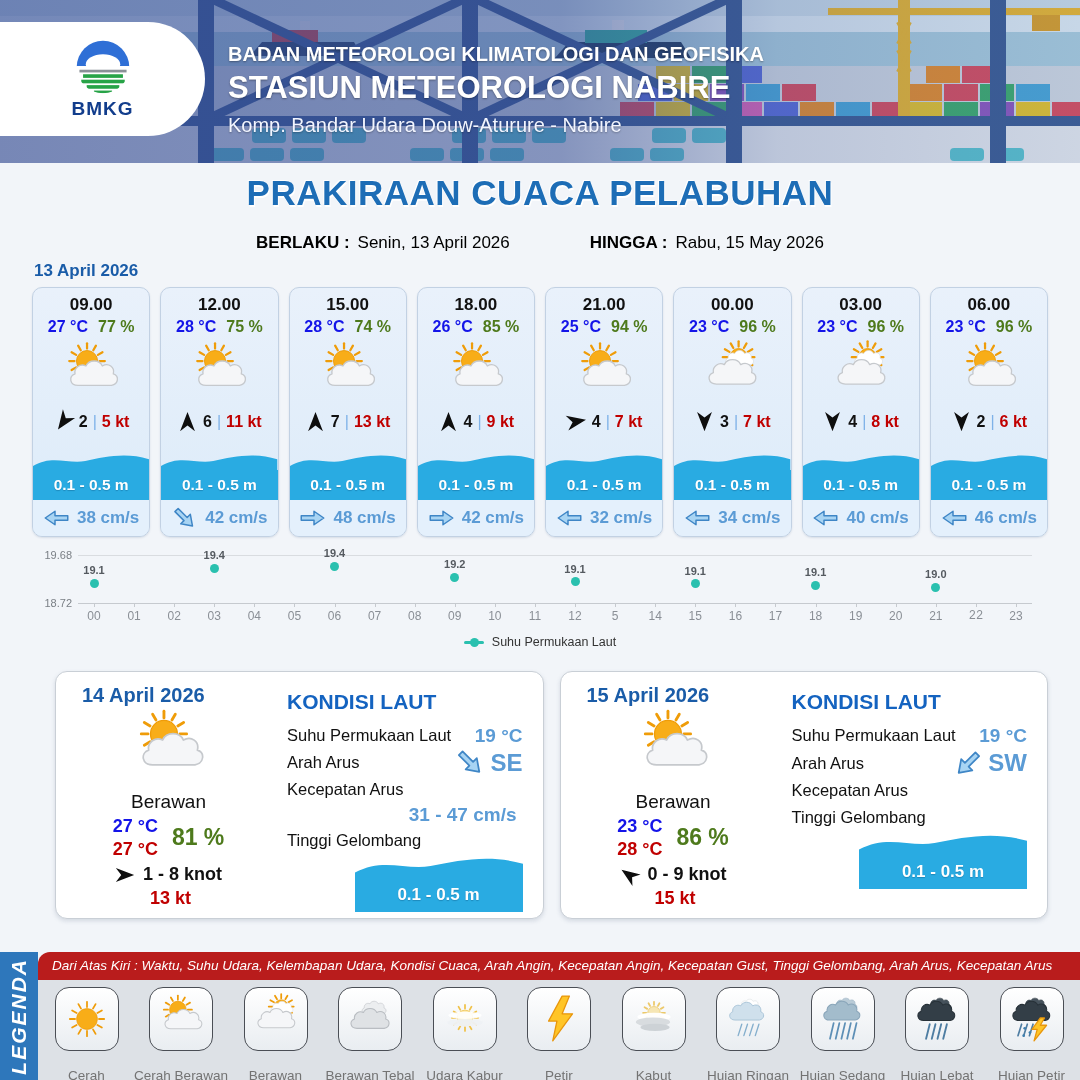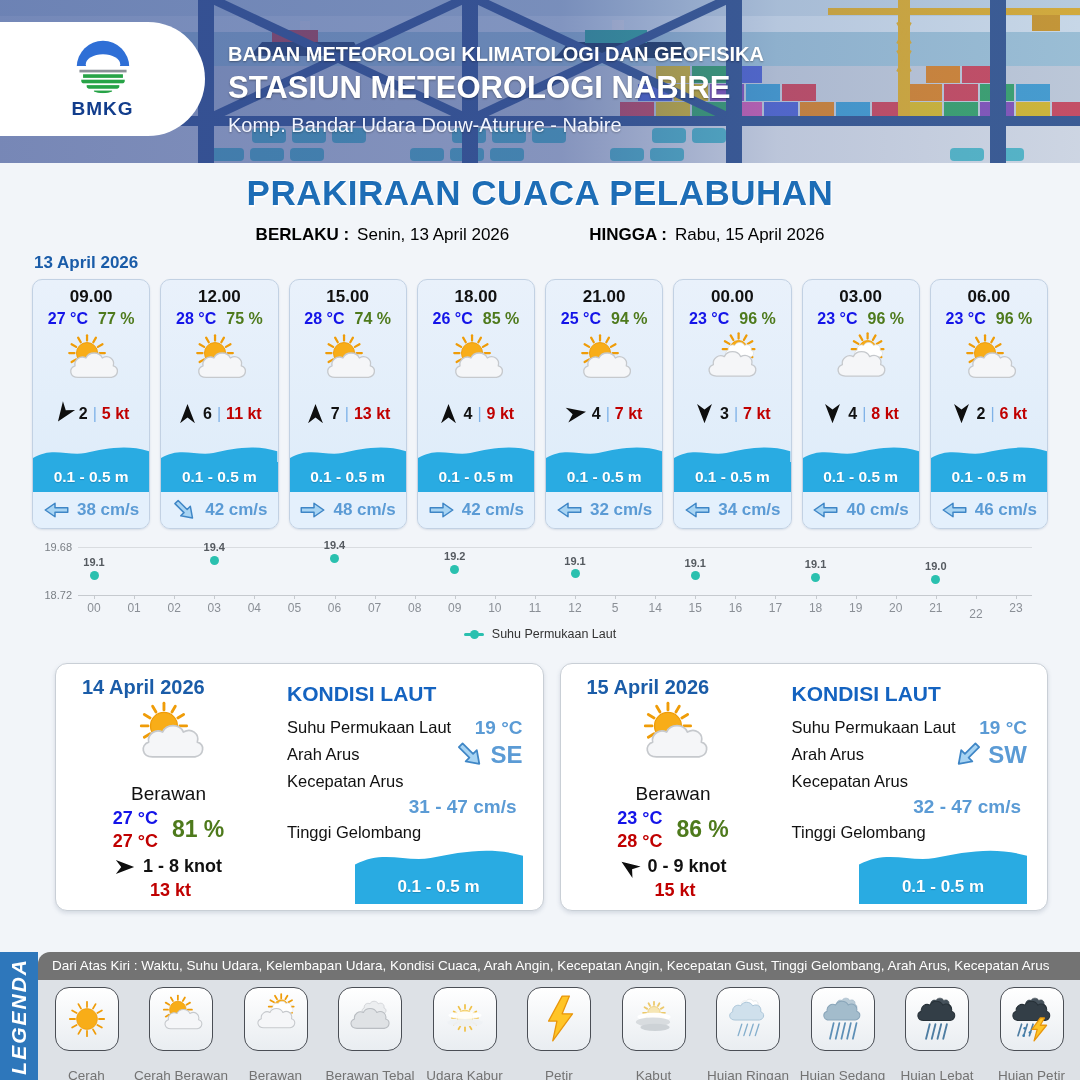--- a/index.html
+++ b/index.html
@@ -15,21 +15,21 @@
   .logo-text{font-weight:800;font-size:19px;color:#123d8c;letter-spacing:1px;margin-top:2px;}
   .hdr-text{position:absolute;left:228px;top:22px;z-index:3;color:#fff;}
   .hdr-agency{font-weight:800;font-size:20px;text-shadow:0 1px 2px rgba(0,0,0,.35);margin-top:21px;}
   .hdr-station{font-weight:800;font-size:31px;margin-top:4px;text-shadow:0 1px 2px rgba(0,0,0,.35);}
   .hdr-addr{font-size:20px;margin-top:8px;color:#f2f5ff;text-shadow:0 1px 2px rgba(0,0,0,.3);}
   
   .titleblock{text-align:center;padding-top:10px;}
   .t-main{margin:0;font-size:35px;font-weight:800;color:#1d6db6;letter-spacing:.5px;
      text-shadow:1px 2px 0 #fff,-1px -1px 0 #fff;}
   .t-sub{margin:2px 0 0;font-size:27px;font-weight:800;color:#4b9fe0;text-shadow:1px 1px 0 #fff;}
-  .validity{display:flex;justify-content:center;gap:80px;margin-top:12px;font-size:17px;}
+  .validity{display:flex;justify-content:center;gap:80px;margin-top:20px;font-size:17px;}
   .vgroup{display:flex;align-items:baseline;gap:8px;}
   .vlabel{font-weight:800;color:#000;}
   .vval{color:#000;}
   
   .hourly{margin:8px 32px 0;}
   .date-label{font-weight:800;font-size:17px;color:#1a5ca8;margin:0 0 6px 2px;}
   .cards-row{display:grid;grid-template-columns:repeat(8,1fr);gap:10px;}
   .hcard{background:linear-gradient(#e9f1fb,#dcebf9);border:1px solid #c2d1e3;border-radius:10px;
      height:248px;display:flex;flex-direction:column;overflow:hidden;box-shadow:0 1px 2px rgba(60,90,130,.15);}
   .h-time{text-align:center;font-weight:800;font-size:17px;margin-top:7px;}
@@ -81,22 +81,22 @@
   .sea-speed{text-align:right;color:#5b9bd5;font-weight:800;font-size:19px;margin:1px 6px 1px 0;}
   .d-wave{align-self:flex-end;width:168px;margin-top:0px;line-height:0;}
   .d-waveband{background:#29abe2;color:#fff;font-weight:800;font-size:17px;text-align:center;height:34px;line-height:34px;
      text-shadow:0 1px 1px rgba(0,60,100,.3);}
   
   .legend{position:absolute;left:0;right:0;bottom:0;height:128px;}
   .legend-strip{position:absolute;left:0;top:0;width:38px;height:128px;background:#2e77bb;
      display:flex;align-items:center;justify-content:center;}
   .legend-strip span{writing-mode:vertical-rl;transform:rotate(180deg);color:#fff;font-weight:800;
      font-style:italic;font-size:21px;letter-spacing:2px;}
-  .legend-caption{position:absolute;left:38px;right:0;top:0;height:28px;background:#737373;border-top-left-radius:12px;
-     color:#fff;font-size:13.5px;line-height:28px;padding-left:14px;white-space:nowrap;overflow:hidden;}
+  .legend-caption{position:absolute;left:38px;right:0;top:0;height:28px;background:#b91c1c;border-top-left-radius:12px;
+     color:#fff;font-style:italic;font-size:13.5px;line-height:28px;padding-left:14px;white-space:nowrap;overflow:hidden;}
   .legend-items{position:absolute;left:38px;right:0;top:28px;bottom:0;background:#dde1e6;
      display:flex;justify-content:space-evenly;align-items:flex-start;padding-top:7px;}
   .legend-item{display:flex;flex-direction:column;align-items:center;width:92px;}
   .legend-box{width:62px;height:62px;border:1.6px solid #4a4e55;border-radius:14px;
      background:linear-gradient(#ffffff,#e9edf1);display:flex;align-items:center;justify-content:center;}
   .legend-label{font-size:13.5px;color:#737373;margin-top:17px;white-space:nowrap;}
 </style>
 </head>
 <body>
 
@@ -222,21 +222,21 @@
 
   <section class="titleblock">
     <h1 class="t-main">PRAKIRAAN CUACA PELABUHAN</h1>
     <div class="validity">
       <span class="vgroup">
         <span class="vlabel">BERLAKU :</span>
         <span class="vval">Senin, 13 April 2026</span>
       </span>
       <span class="vgroup">
         <span class="vlabel">HINGGA :</span>
-        <span class="vval">Rabu, 15 April 2026</span>
+        <span class="vval">Rabu, 15 May 2026</span>
       </span>
     </div>
   </section>
 
   <section class="hourly">
     <div class="date-label">13 April 2026</div>
     <div id="hourly-row" class="cards-row">
         <div class="hcard">
           <div class="h-time">09.00</div>
           <div class="h-th">
@@ -641,21 +641,21 @@
       <div class="xtick-lab" style="left: 730.478px; top: 62px;">17</div>
       <div class="xtick" style="left: 783.565px; top: 56px;"></div>
       <div class="xtick-lab" style="left: 770.565px; top: 62px;">18</div>
       <div class="xtick" style="left: 823.652px; top: 56px;"></div>
       <div class="xtick-lab" style="left: 810.652px; top: 62px;">19</div>
       <div class="xtick" style="left: 863.739px; top: 56px;"></div>
       <div class="xtick-lab" style="left: 850.739px; top: 62px;">20</div>
       <div class="xtick" style="left: 903.826px; top: 56px;"></div>
       <div class="xtick-lab" style="left: 890.826px; top: 62px;">21</div>
       <div class="xtick" style="left: 943.913px; top: 56px;"></div>
-      <div class="xtick-lab" style="left: 930.913px; top: 68px;">22</div>
+      <div class="xtick-lab" style="left: 930.913px; top: 62px; font-family: Liberation Mono, monospace;">22</div>
       <div class="xtick" style="left: 984px; top: 56px;"></div>
       <div class="xtick-lab" style="left: 971px; top: 62px;">23</div>
       <div class="dot" style="left: 57.5px; top: 31.5px; background: rgb(42, 192, 175);"></div>
       <div class="dot-lab" style="left: 45px; top: 17px;">19.1</div>
       <div class="dot" style="left: 177.761px; top: 16.5px; background: rgb(42, 192, 175);"></div>
       <div class="dot-lab" style="left: 165.261px; top: 2px;">19.4</div>
       <div class="dot" style="left: 298.022px; top: 14.5px; background: rgb(42, 192, 175);"></div>
       <div class="dot-lab" style="left: 285.522px; top: -6.39488e-14px;">19.4</div>
       <div class="dot" style="left: 418.283px; top: 25.5px; background: rgb(42, 192, 175);"></div>
       <div class="dot-lab" style="left: 405.783px; top: 11px;">19.2</div>
@@ -790,21 +790,20 @@
             <span class="sea-dir">
               <svg viewBox="0 0 36 24" width="32" height="21" style="transform:rotate(135deg)">
                 <path d="M3 9 L20 9 L20 3 L33 12 L20 21 L20 15 L3 15 Z" fill="#a8d4f3" stroke="#3f86c6" stroke-width="2" stroke-linejoin="round"></path>
               </svg>
               <b>SW</b>
             </span>
           </div>
           <div class="sea-row">
             <span class="sea-lab">Kecepatan Arus</span>
           </div>
-          <div class="sea-speed">32 - 47 cm/s</div>
           <div class="sea-row">
             <span class="sea-lab">Tinggi Gelombang</span>
           </div>
           <div class="d-wave"><svg viewBox="0 0 120 22" width="100%" height="24" preserveAspectRatio="none">
               <path d="M0 17 C20 3 36 15 54 11 C74 6 96 0 120 9 L120 22 L0 22 Z" fill="#29abe2"></path>
             </svg><div class="d-waveband">0.1 - 0.5 m</div></div>
         </div>
       </div>
     </section>
 

